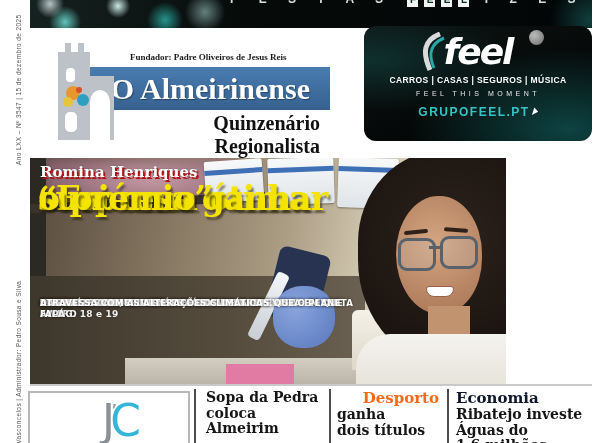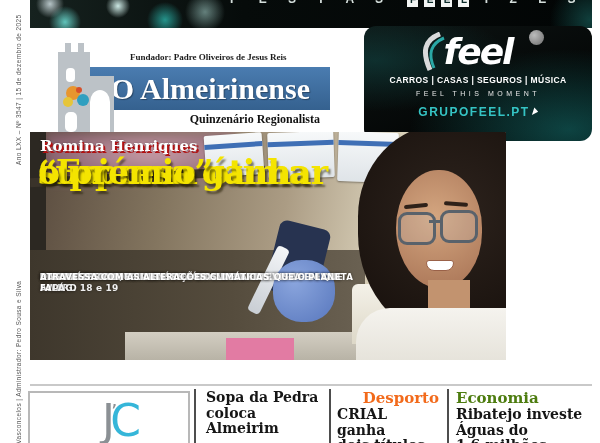--- a/index.html
+++ b/index.html
@@ -29,21 +29,21 @@
 
   
   .founder{position:absolute;left:130px;top:52px;font-family:"Liberation Serif",serif;
     font-weight:bold;font-size:9px;color:#1a1a1a;}
   .title-bar{position:absolute;left:62px;top:67px;width:268px;height:43px;
     background:linear-gradient(#4a7cb0,#35618f);}
   .paper-title{position:absolute;right:20px;top:0;line-height:43px;color:#fff;
     font-family:"Liberation Serif",serif;font-weight:bold;font-size:30px;
     text-shadow:1px 1px 1px rgba(0,0,0,.35);white-space:nowrap;}
   .paper-sub{position:absolute;left:160px;top:112px;width:160px;text-align:right;
-    font-family:"Liberation Serif",serif;font-weight:bold;font-size:12px;color:#111;}
+    font-family:"Liberation Serif",serif;font-weight:bold;font-size:20px;color:#111;}
   .church{position:absolute;left:50px;top:38px;width:72px;height:102px;}
 
   
   .feel{position:absolute;left:364px;top:26px;width:228px;height:115px;border-radius:12px;
     overflow:hidden;text-align:center;
     background:
       radial-gradient(ellipse at 90% 90%, rgba(32,165,162,.4) 0, transparent 55%),
       radial-gradient(ellipse at 5% 30%, rgba(25,120,118,.3) 0, transparent 45%),
       linear-gradient(160deg,#0d1413,#000);}
   .feel-logo{position:relative;margin-top:4px;height:44px;}
@@ -53,21 +53,21 @@
   .feel-globe{position:absolute;right:48px;top:0;width:15px;height:15px;border-radius:50%;
     background:radial-gradient(circle at 35% 35%, #cfcfcf, #777);opacity:.9;}
   .feel-cats{font-size:8.5px;font-weight:bold;color:#fff;letter-spacing:.4px;margin-top:1px;}
   .feel-tag{font-size:7px;color:#e6e6e6;letter-spacing:3.5px;margin-top:5px;}
   .feel-url{font-size:12px;font-weight:bold;color:#35c4c4;letter-spacing:1.5px;margin-top:8px;}
   .cursor-arrow{display:inline-block;width:0;height:0;border-left:5px solid #fff;
     border-top:3px solid transparent;border-bottom:5px solid transparent;
     transform:rotate(18deg);margin-left:3px;}
 
   
-  .photo{position:absolute;left:30px;top:132px;width:476px;height:228px;overflow:hidden;
+  .photo{position:absolute;left:30px;top:158px;width:476px;height:228px;overflow:hidden;
     background:linear-gradient(100deg,#57493d 0%,#83755f 28%,#ab9c84 52%,#d8cfb8 72%,#ebe3cf 100%);}
   .photo div{position:absolute;}
   .ph-pink{left:15px;top:0;width:190px;height:48px;filter:blur(6px);
     background:radial-gradient(at 55% 45%, #d8a7b7, #8d6274 75%);opacity:.85;}
   .ph-frame{left:0;top:0;width:16px;height:130px;background:#2c2822;}
   .ph-shelf{left:0;top:40px;width:235px;height:9px;background:#3a332a;transform:rotate(-3deg);}
   .ph-box{background:linear-gradient(#f7f9fa,#dfe4e8);border-radius:2px;box-shadow:0 1px 2px rgba(0,0,0,.4);}
   .ph-box b{display:block;height:5px;background:#3f6fb5;margin-top:9px;}
   .ph-cab{left:0;top:118px;width:335px;height:110px;
     background:linear-gradient(90deg,#3e372c,#554c3d 60%,#6a6152);}
@@ -227,24 +227,23 @@
   <div class="vdiv" style="left:329px;"></div>
   <div class="vdiv" style="left:447px;"></div>
 
   <div class="teaser" style="left:206px;width:118px;">
     <div class="tline">Sopa da Pedra</div>
     <div class="tline">coloca Almeirim</div>
 
   </div>
   <div class="teaser" style="left:337px;width:102px;">
     <div class="sect" style="color: rgb(242, 106, 27); text-align: right;">Desporto</div>
-    <div class="tline">CRIAL</div>
     <div class="tline">ganha</div>
     <div class="tline">dois títulos</div>
   </div>
   <div class="teaser" style="left:456px;width:132px;">
-    <div class="sect" style="color: #4d7c0f;">Economia</div>
+    <div class="sect" style="color: #0f172a;">Economia</div>
     <div class="tline">Ribatejo investe</div>
     <div class="tline">Águas do</div>
     <div class="tline">1,6 milhões</div>
   </div>
 
 </div>
 
 </body></html>

